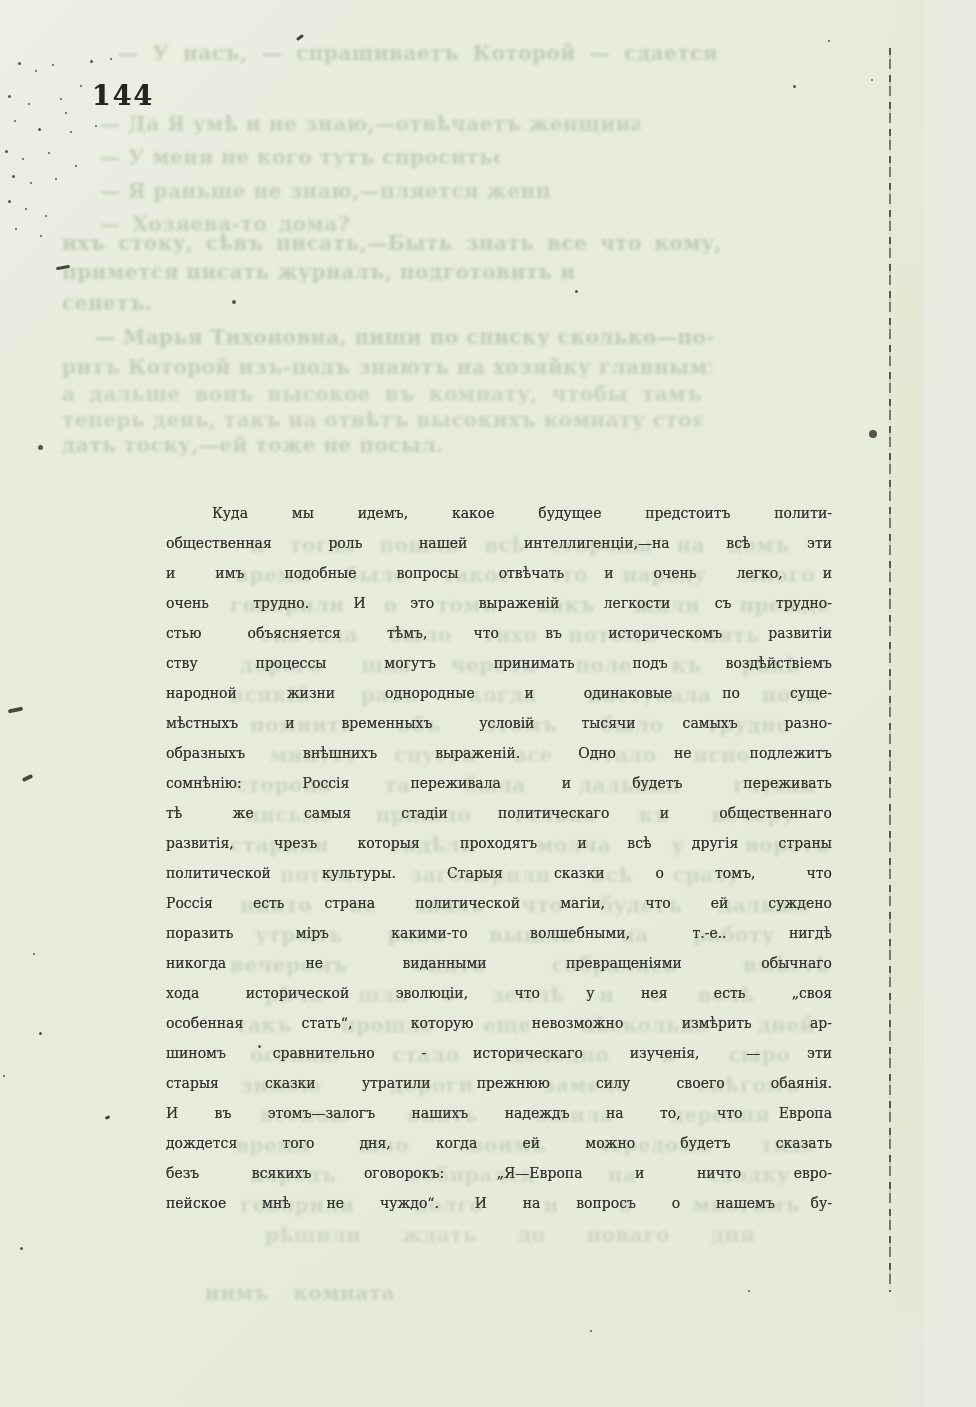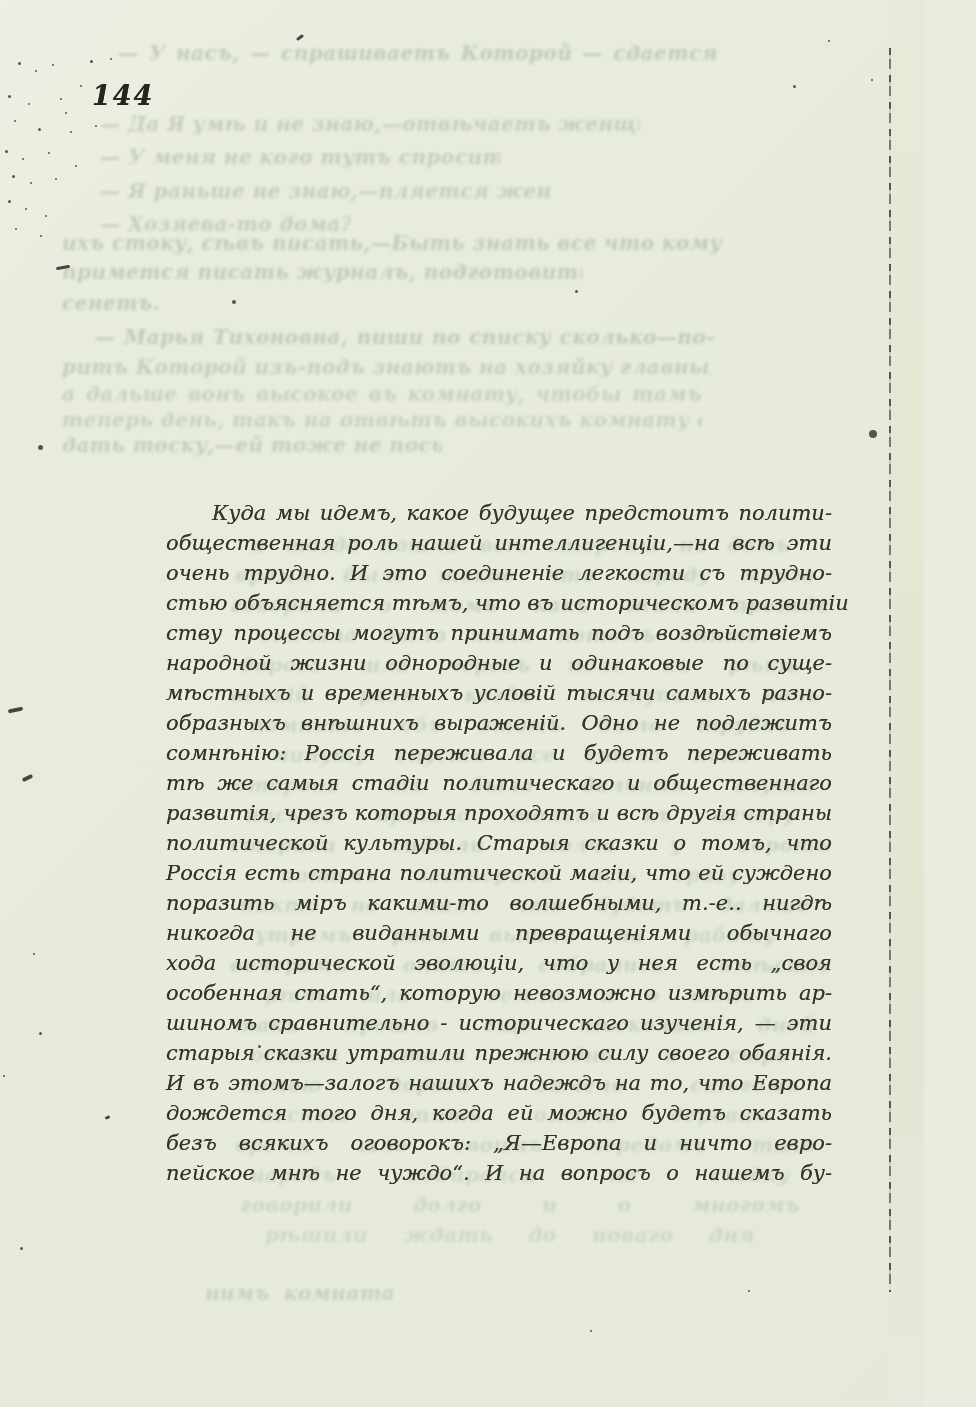--- a/index.html
+++ b/index.html
@@ -6,21 +6,20 @@
   body {
     width: 976px; height: 1407px;
     overflow: hidden;
     font-family: "DejaVu Serif", serif;
     background: #e8ecdf;
   }
   .scan-page {
     position: relative;
     width: 924px; height: 1407px;
     background: linear-gradient(135deg, #edefe4 0%, #e8ecdd 18%, #e7ebdc 55%, #e5e9d9 100%);
-    font-style: italic;
   }
   
   .right-strip {
     position: absolute;
     left: 891px; top: 0; right: 0; bottom: 0;
     background: linear-gradient(180deg, #e6ead8 0%, #e3e8d2 40%, #e2e7d3 75%, #e6e9dc 100%);
   }
   
   .crease-line {
     position: absolute;
@@ -72,21 +71,21 @@
     color: #26251f;
     text-shadow: 0 0 0.6px #26251f;
   }
   .body-text {
     position: absolute;
     left: 166px; top: 499px;
     width: 666px;
   }
   .text-line {
     height: 30px;
-    font-size: 21px;
+    font-size: 14px;
     line-height: 29px;
     color: #34332c;
     text-align: justify;
     text-align-last: justify;
     white-space: nowrap;
     text-shadow: 0 0 0.5px rgba(52,51,44,0.7);
   }
   .text-line.indent { padding-left: 46px; }
 </style>
 </head>
@@ -185,21 +184,22 @@
       <div class="dash-mark" style="left: 22px; top: 776px; width: 11px; height: 4px; transform: rotate(-25deg);"></div>
       <div class="dash-mark" style="left: 296px; top: 36px; width: 8px; height: 3px; transform: rotate(-35deg);"></div>
       <div class="dash-mark" style="left: 105px; top: 1116px; width: 5px; height: 3px; transform: rotate(-20deg);"></div>
     </div>
 
   <div class="page-number">144</div>
 
   <div class="body-text">
       <div class="text-line indent">Куда мы идемъ, какое будущее предстоитъ полити-</div>
       <div class="text-line">общественная роль нашей интеллигенціи,—на всѣ эти</div>
-      <div class="text-line">очень трудно. И это соединеніе легкости съ трудно-</div>
+      <div class="text-line">и имъ подобные вопросы отвѣчать и очень легко, и</div>
+      <div class="text-line">очень трудно. И это выраженій легкости съ трудно-</div>
       <div class="text-line">стью объясняется тѣмъ, что въ историческомъ развитіи</div>
       <div class="text-line">ству процессы могутъ принимать подъ воздѣйствіемъ</div>
       <div class="text-line">народной жизни однородные и одинаковые по суще-</div>
       <div class="text-line">мѣстныхъ и временныхъ условій тысячи самыхъ разно-</div>
       <div class="text-line">образныхъ внѣшнихъ выраженій. Одно не подлежитъ</div>
       <div class="text-line">сомнѣнію: Россія переживала и будетъ переживать</div>
       <div class="text-line">тѣ же самыя стадіи политическаго и общественнаго</div>
       <div class="text-line">развитія, чрезъ которыя проходятъ и всѣ другія страны</div>
       <div class="text-line">политической культуры. Старыя сказки о томъ, что</div>
       <div class="text-line">Россія есть страна политической магіи, что ей суждено</div>

